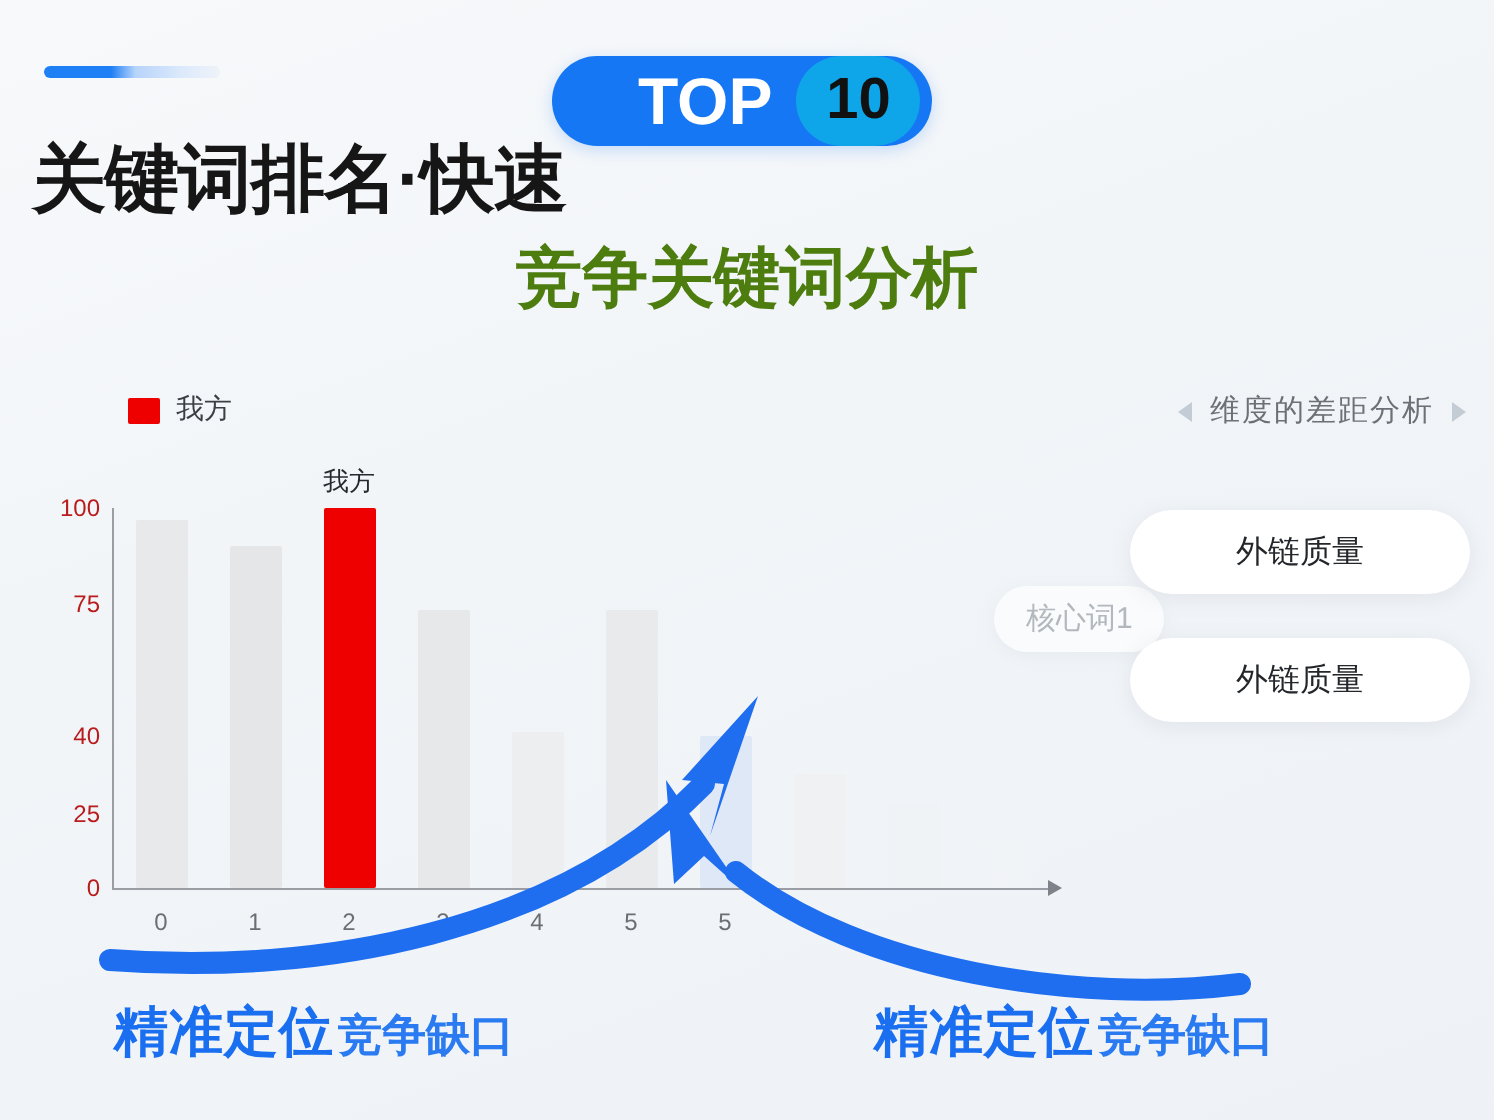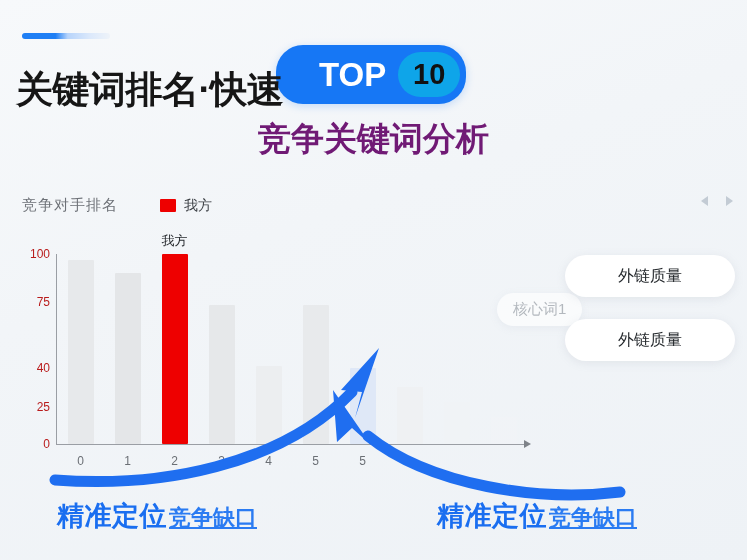--- a/index.html
+++ b/index.html
@@ -20,40 +20,40 @@
   
   #headline{
     position:absolute;left:16px;top:62px;height:56px;
     display:flex;align-items:center;white-space:nowrap;text-align:center;
   }
   #headline .h-main{
     font-size:37px;font-weight:700;color:#161616;letter-spacing:-0.5px;
     position:relative;z-index:3;
   }
   #top-badge{
-    position:absolute;left:276px;top:45px;
-    height:59px;min-width:170px;border-radius:27px;background:#1677f5;
+    position:absolute;left:276px;top:28px;
+    height:45px;min-width:170px;border-radius:27px;background:#1677f5;
     display:flex;align-items:center;z-index:2;
     box-shadow:0 2px 8px rgba(22,119,245,.22);
   }
   #top-badge .badge-word{
     color:#ffffff;font-size:33px;font-weight:700;letter-spacing:0px;
     margin-left:43px;
   }
   #top-badge .badge-num{
     margin-left:12px;margin-right:6px;
     width:62px;height:45px;border-radius:23px;background:#0ea5e9;
     display:flex;align-items:center;justify-content:center;
     color:#111;font-size:29px;font-weight:700;
   }
 
   
   #subtitle{
     position:absolute;top:117px;left:0;width:747px;text-align:center;
-    font-size:33px;font-weight:700;color:#701a75;letter-spacing:0px;
+    font-size:33px;font-weight:700;color:#4d7c0f;letter-spacing:0px;
   }
 
   
   #legend-row{position:absolute;left:22px;top:196px;display:flex;align-items:center;}
   #legend-row .lg-title{font-size:15px;color:#6d7177;letter-spacing:1px;}
   #legend-row .lg-item{display:flex;align-items:center;margin-left:42px;}
   #legend-row .lg-swatch{width:16px;height:13px;background:#ee0000;border-radius:1px;}
   #legend-row .lg-label{margin-left:8px;font-size:14px;color:#3b3f44;}
 
   
@@ -99,21 +99,21 @@
     font-size:16px;color:#23272b;margin-bottom:22px;
     box-shadow:0 2px 10px rgba(140,152,168,.16);
   }
 
   
   #arrows{position:absolute;left:0;top:240px;width:747px;height:270px;}
 
   
   .caption{position:absolute;display:flex;align-items:baseline;white-space:nowrap;}
   .cap-strong{font-size:27px;font-weight:700;color:#1a6ef0;letter-spacing:0.5px;}
-  .cap-weak{font-size:22px;font-weight:600;color:#2a7bf2;margin-left:2px;text-decoration:underline;}
+  .cap-weak{font-size:22px;font-weight:600;color:#2a7bf2;margin-left:2px;}
   #caption-left{left:57px;top:498px;}
   #caption-right{left:437px;top:498px;}
 </style>
 </head>
 <body>
 
 <div class="stage">
 
   <div id="accent-bar"></div>
 
@@ -122,29 +122,29 @@
   </div>
 
   <div id="top-badge">
     <span class="badge-word">TOP</span>
     <span class="badge-num">10</span>
   </div>
 
   <div id="subtitle">竞争关键词分析</div>
 
   <div id="legend-row">
-    <span class="lg-title">竞争对手排名</span>
     <span class="lg-item">
       <span class="lg-swatch"></span>
       <span class="lg-label">我方</span>
     </span>
   </div>
 
   <div id="dim-header">
     <span class="tri tri-l"></span>
+    <span class="dim-title">维度的差距分析</span>
     <span class="tri tri-r"></span>
   </div>
 
   <div id="chart">
     <div class="y-labels">
         <div class="y-lab" style="top: 196px;">0</div>
         <div class="y-lab" style="top: 159px;">25</div>
         <div class="y-lab" style="top: 120px;">40</div>
         <div class="y-lab" style="top: 53.5px;">75</div>
         <div class="y-lab" style="top: 6px;">100</div>

